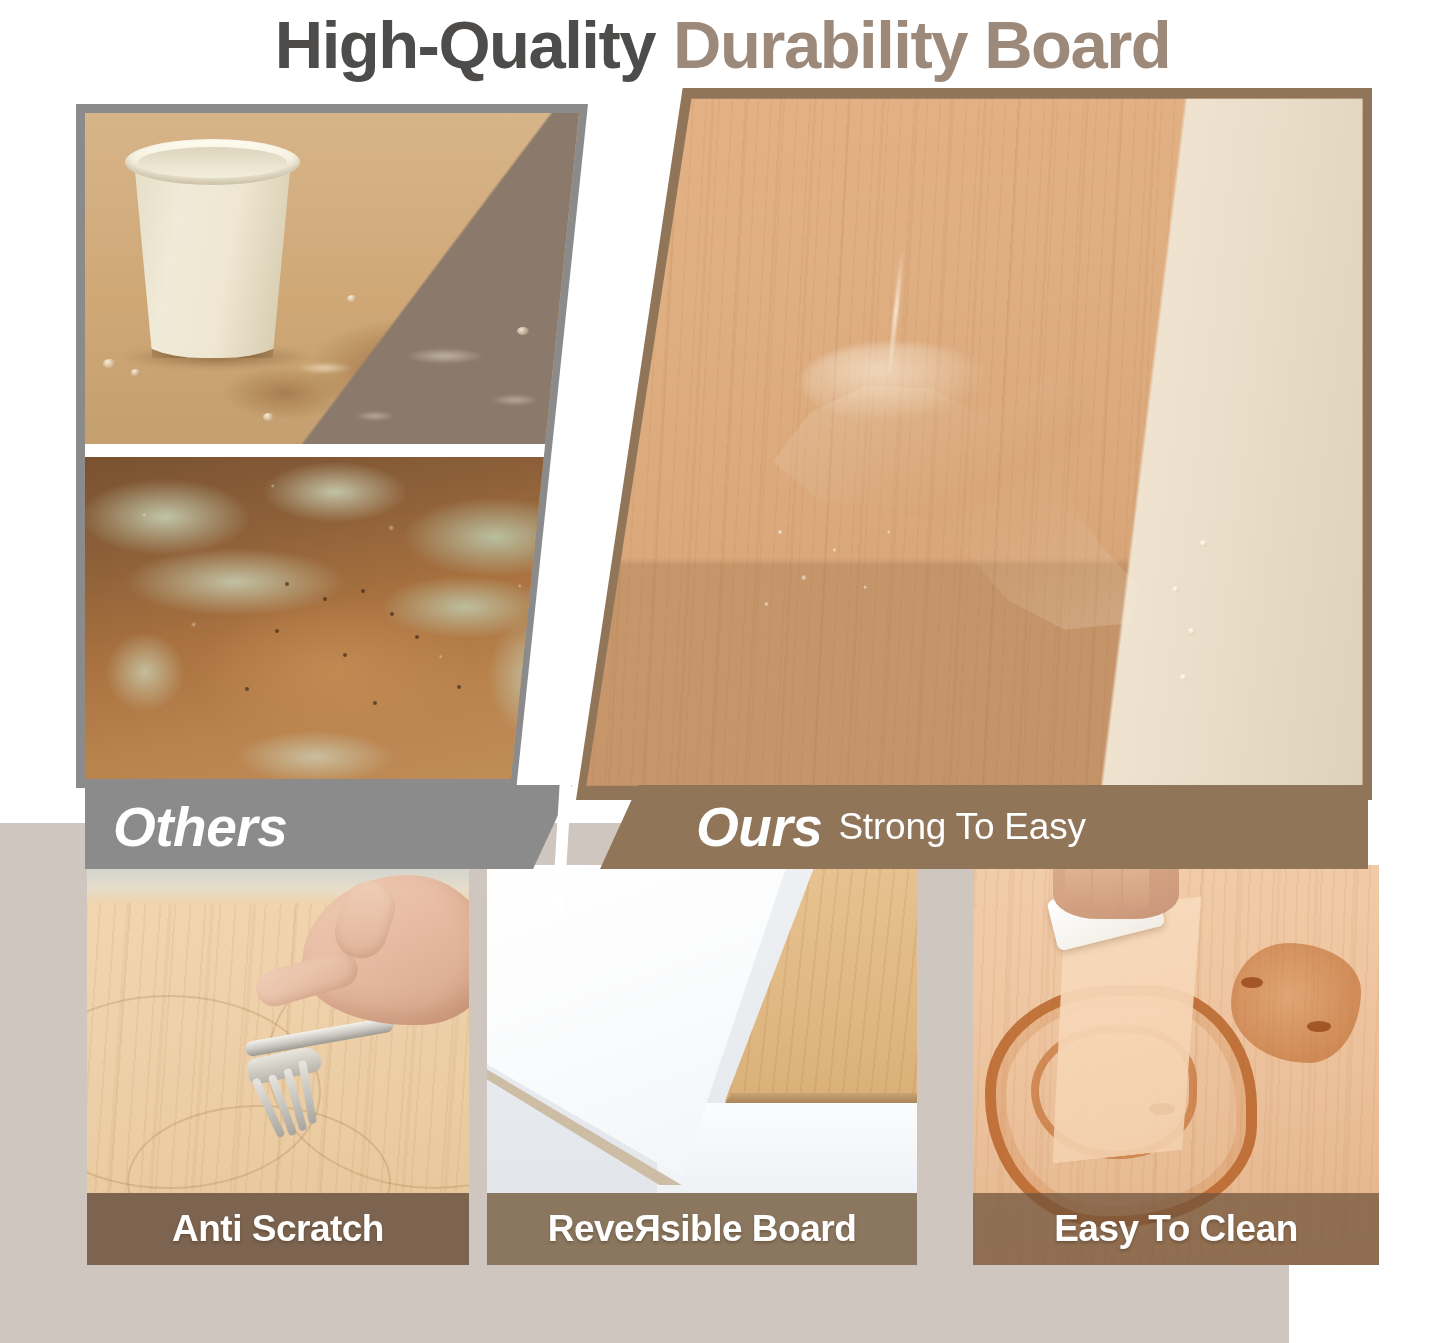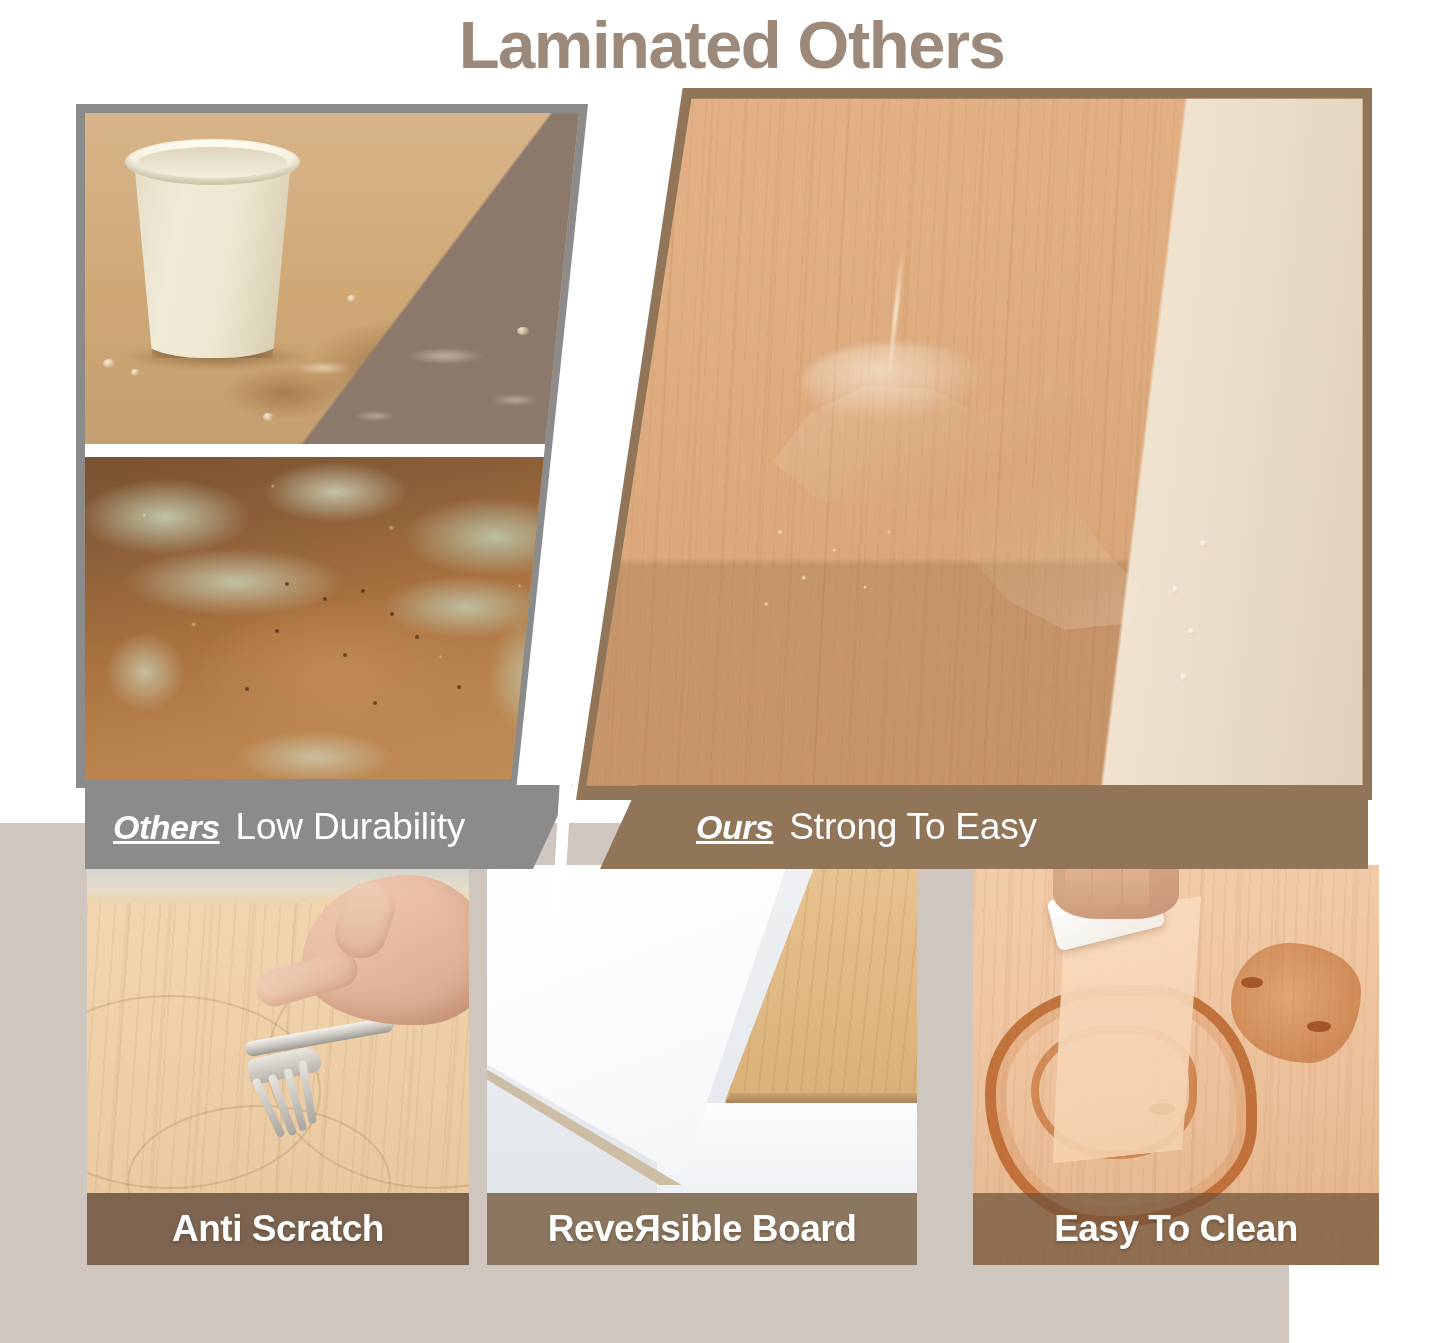--- a/index.html
+++ b/index.html
@@ -200,21 +200,21 @@
   }
   .bar-ours{
     position:absolute; left:600px; top:697px; width:672px; height:84px;
     background:#917559;
     display:flex; align-items:center; padding-left:96px;
     clip-path: polygon(5% 0, 100% 0, 100% 100%, 0 100%);
     z-index:5;
   }
   .lbl-strong{
     color:#ffffff; font-weight:bold; font-style:italic;
-    font-size:34px; letter-spacing:-.5px;text-decoration:underline;
+    font-size:55px; letter-spacing:-.5px;
   }
   .lbl-light{
     color:#ffffff; font-weight:normal; font-size:37px;
     margin-left:16px; letter-spacing:-.2px;
   }
 
   
   .vs{
     position:absolute; left:583px; top:398px; z-index:9;
     font-size:118px; font-weight:bold; font-style:italic;
@@ -380,21 +380,22 @@
   }
   .finger2{
     position:absolute; background:linear-gradient(175deg,#e2b795,#cf9d7e);
     border-radius:0 0 22px 22px;
   }
 </style>
 </head>
 <body>
 
 <div class="headline">
-  <span class="hl-b">Laminated Others</span>
+  <span class="hl-a">High-Quality</span>
+  <span class="hl-b">Durability Board</span>
 </div>
 
 <div class="compare">
 
   <div class="left-wrap">
     <div class="left-inner">
 
       <div class="photo-cup">
         <div class="cup-shadow"></div>
         <div class="cup"></div>
@@ -439,21 +440,20 @@
         <div class="edge-bead" style="left:604px;top:586px;"></div>
         <div class="edge-bead" style="left:624px;top:452px;"></div>
       </div>
     </div>
   </div>
 
   <div class="gap-slash"></div>
 
   <div class="bar-others">
     <span class="lbl-strong">Others</span>
-    <span class="lbl-light">Low Durability</span>
   </div>
 
   <div class="bar-ours">
     <span class="lbl-strong">Ours</span>
     <span class="lbl-light">Strong To Easy</span>
   </div>
 
 </div>
 
 <div class="band">

